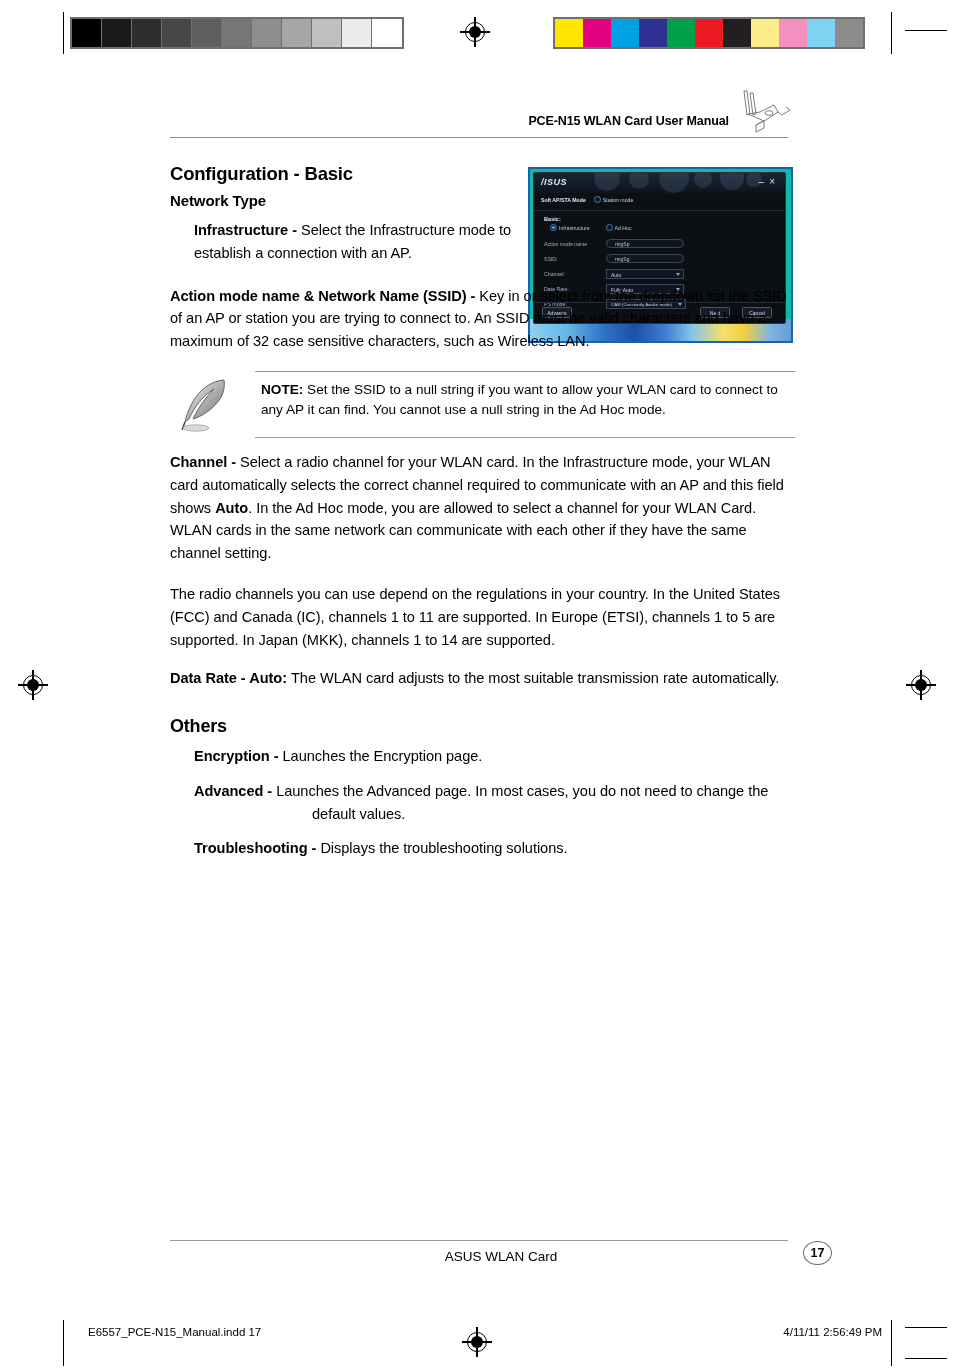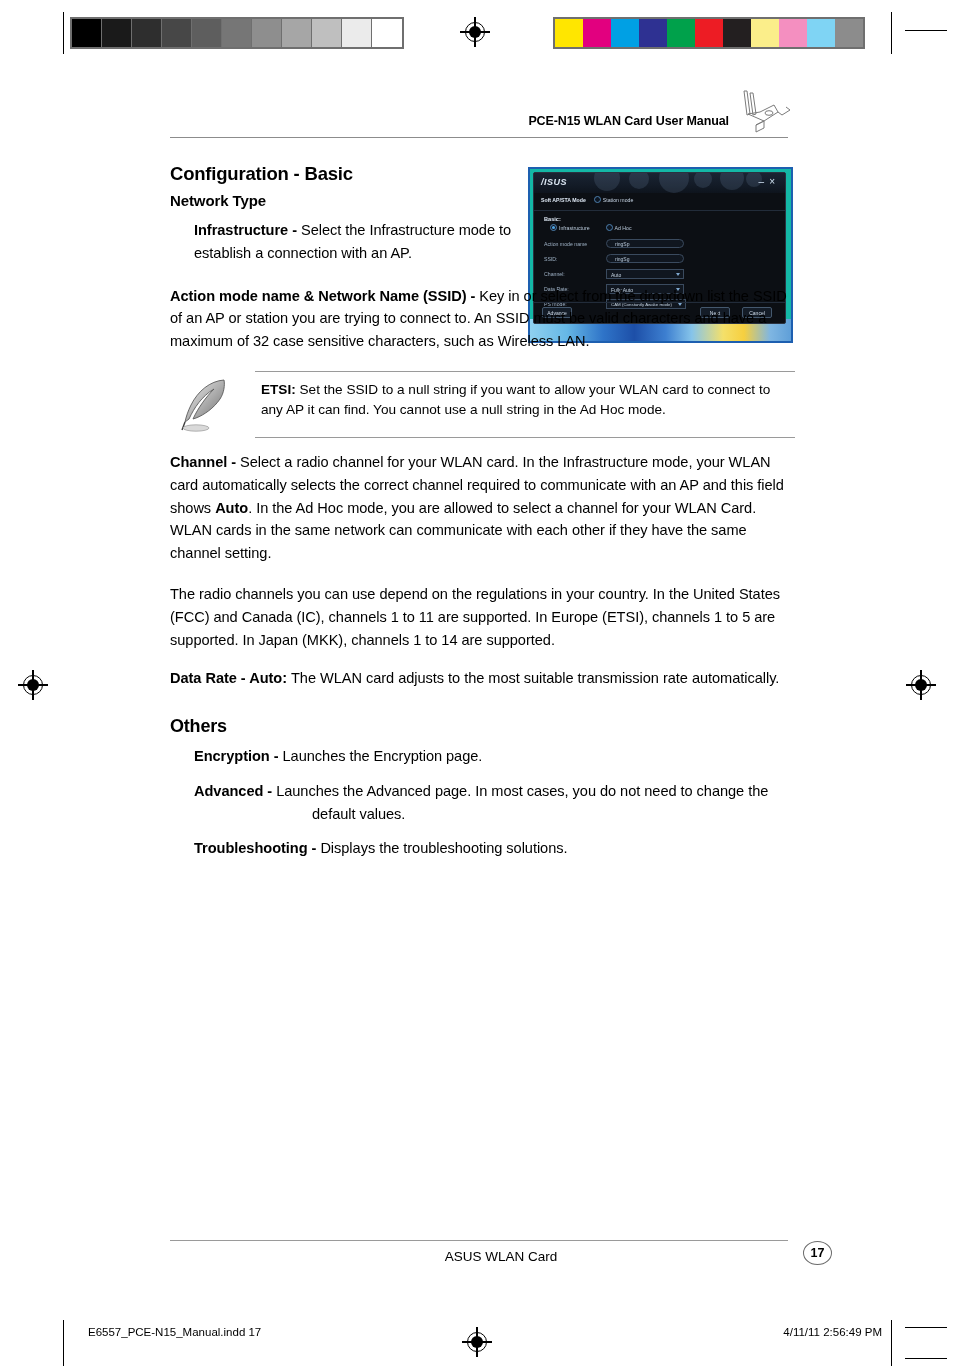--- a/index.html
+++ b/index.html
@@ -597,21 +597,21 @@
               <stop offset="0%" stop-color="#f2f2f2"></stop>
               <stop offset="45%" stop-color="#b8b8b8"></stop>
               <stop offset="100%" stop-color="#6e6e6e"></stop>
             </linearGradient>
           </defs>
           <path d="M44 5 C30 6 18 16 11 30 C8 36 6 42 5 47 L9 44 C14 33 22 21 34 14 C26 22 18 33 13 44 L16 43 C24 40 34 33 40 24 C44 18 45 10 44 5 Z" fill="url(#quillg)" stroke="#5a5a5a" stroke-width="0.9"></path>
           <path d="M5 47 L2 55" stroke="#3b3b3b" stroke-width="1.4" fill="none"></path>
           <ellipse cx="16" cy="53" rx="13" ry="3.2" fill="#d9d9d9" stroke="#9a9a9a" stroke-width="0.7"></ellipse>
         </svg>
       </div>
-      <div class="note-text"><b>ETSI:</b><span> Set the SSID to a null string if you want to allow your WLAN card to connect to any AP it can find. You cannot use a null string in the Ad Hoc mode.</span></div>
+      <div class="note-text"><b>NOTE:</b><span> Set the SSID to a null string if you want to allow your WLAN card to connect to any AP it can find. You cannot use a null string in the Ad Hoc mode.</span></div>
     </div>
 
     <p><b>Channel - </b><span>Select a radio channel for your WLAN card. In the Infrastructure mode, your WLAN card automatically selects the correct channel required to communicate with an AP and this field shows </span><b>Auto</b><span>. In the Ad Hoc mode, you are allowed to select a channel for your WLAN Card. WLAN cards in the same network can communicate with each other if they have the same channel setting.</span></p>
 
     <p style="margin-top:18px;">The radio channels you can use depend on the regulations in your country. In the United States (FCC) and Canada (IC), channels 1 to 11 are supported. In Europe (ETSI), channels 1 to 5 are supported. In Japan (MKK), channels 1 to 14 are supported.</p>
 
     <p class="hang-indent" style="margin-left:0; padding-left:135px; text-indent:-135px; margin-top:16px;"><b>Data Rate - Auto: </b><span>The WLAN card adjusts to the most suitable transmission rate automatically.</span></p>
 
     <h2 class="others-title" style="margin-top:26px;">Others</h2>
 

